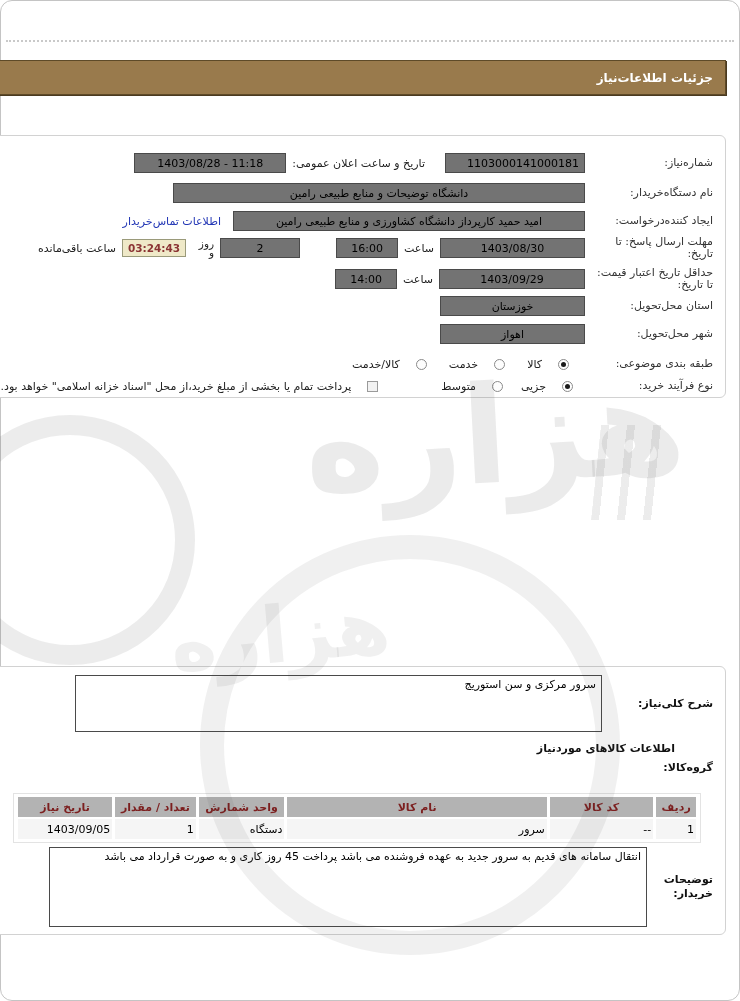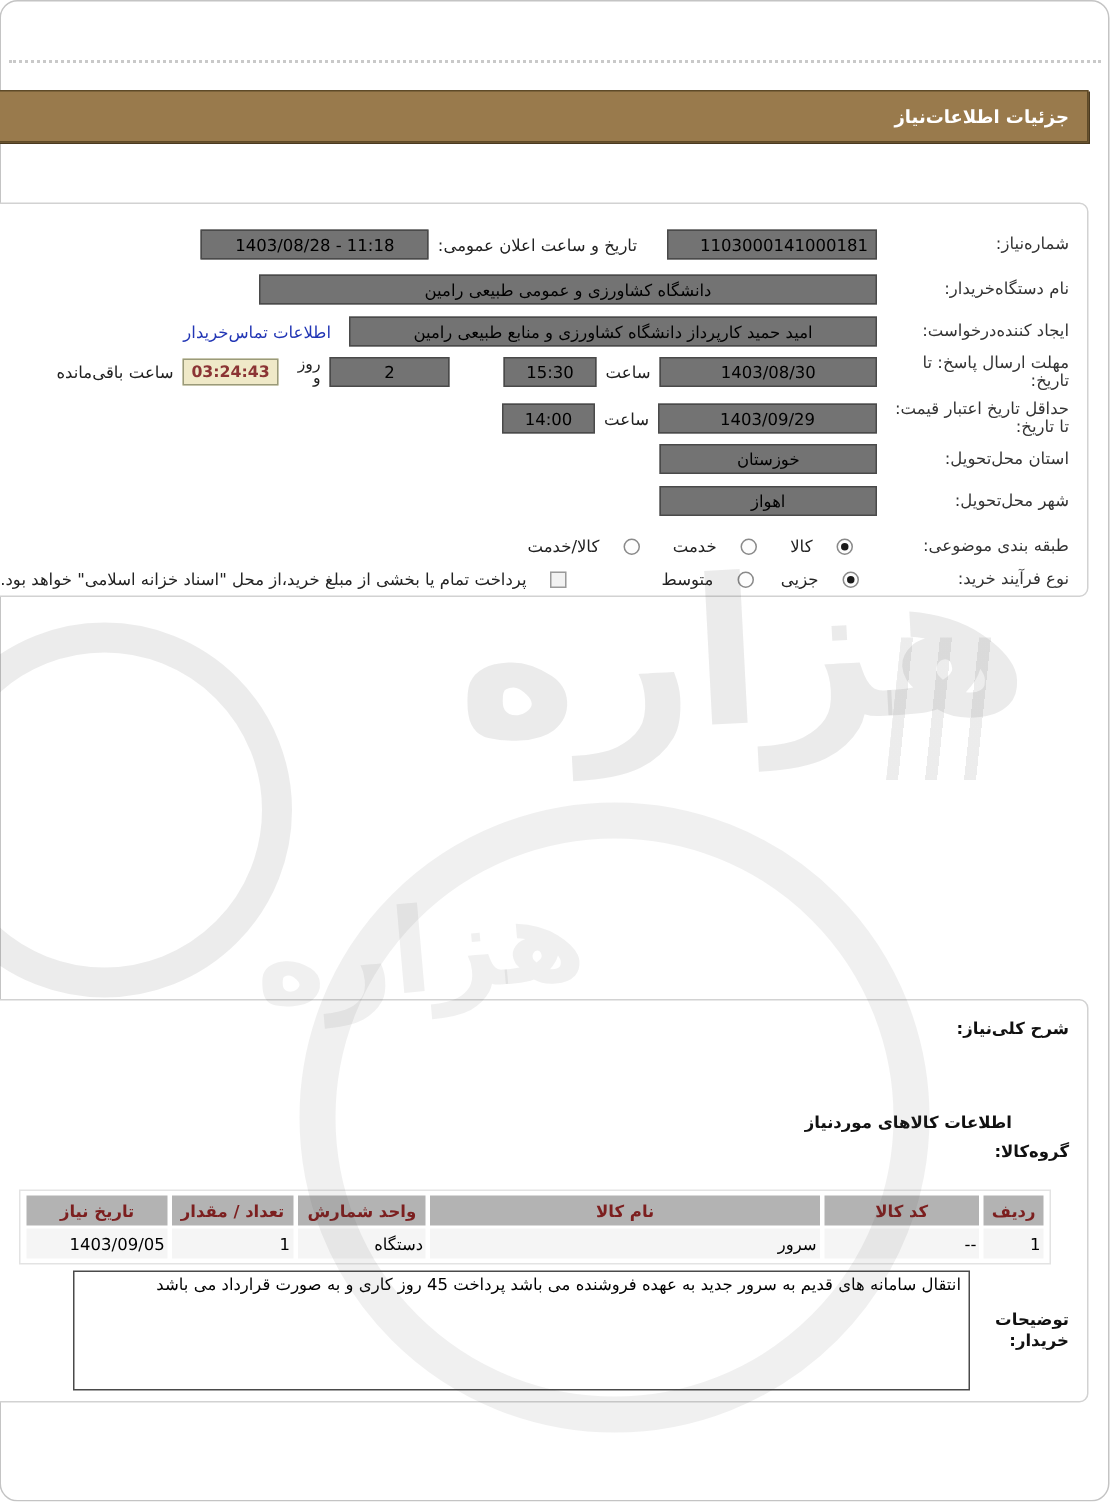--- a/index.html
+++ b/index.html
@@ -70,32 +70,32 @@
 
 <div class="panel panel1 z">
   <div class="frow" style="top:16px;">
     <span class="lbl">شماره‌نیاز:</span>
     <div class="ibox num" style="width:140px;">1103000141000181</div>
     <span style="margin-right:14px;white-space:nowrap;">تاریخ و ساعت اعلان عمومی:</span>
     <div class="ibox ltr" style="width:152px;">1403/08/28 - 11:18</div>
   </div>
   <div class="frow" style="top:46px;">
     <span class="lbl">نام دستگاه‌خریدار:</span>
-    <div class="ibox" style="width:412px;">دانشگاه کشاورزی و عمومی طبیعی رامین</div>
+    <div class="ibox" style="width:412px;">دانشگاه توضیحات و منابع طبیعی رامین</div>
   </div>
   <div class="frow" style="top:74px;">
     <span class="lbl">ایجاد کننده‌درخواست:</span>
     <div class="ibox" style="width:352px;">امید حمید کارپرداز دانشگاه کشاورزی و منابع طبیعی رامین</div>
     <span class="link" style="margin-right:6px;">اطلاعات تماس‌خریدار</span>
   </div>
   <div class="frow" style="top:100px;">
     <span class="lbl">مهلت ارسال پاسخ: تا تاریخ:</span>
     <div class="ibox ltr" style="width:145px;">1403/08/30</div>
     <span>ساعت</span>
-    <div class="ibox ltr" style="width:62px;">15:30</div>
+    <div class="ibox ltr" style="width:62px;">16:00</div>
     <div class="ibox ltr" style="width:80px;margin-right:30px;">2</div>
     <span class="days-word">روز و</span>
     <div class="timer">03:24:43</div>
     <span style="white-space:nowrap;">ساعت باقی‌مانده</span>
   </div>
   <div class="frow" style="top:131px;">
     <span class="lbl">حداقل تاریخ اعتبار قیمت: تا تاریخ:</span>
     <div class="ibox ltr" style="width:146px;">1403/09/29</div>
     <span>ساعت</span>
     <div class="ibox ltr" style="width:62px;">14:00</div>
@@ -136,20 +136,21 @@
     <span class="rgroup" style="margin-right:45px;">
       <span class="chk"></span>
       <span>پرداخت تمام یا بخشی از مبلغ خرید،از محل "اسناد خزانه اسلامی" خواهد بود.</span>
     </span>
   </div>
 </div>
 
 <div class="panel panel2 z">
   <div class="frow" style="top:8px;align-items:center;">
     <span class="lbl blbl" style="width:105px;">شرح کلی‌نیاز:</span>
+    <div class="tarea" style="width:527px;height:57px;">سرور مرکزی و سن استوریج</div>
   </div>
   <div class="frow" style="top:70px;right:50px;">
     <span class="blbl">اطلاعات کالاهای موردنیاز</span>
   </div>
   <div class="frow" style="top:90px;">
     <span class="lbl blbl" style="width:95px;">گروه‌کالا:</span>
   </div>
   <div class="gtable">
     <table>
       <colgroup>

